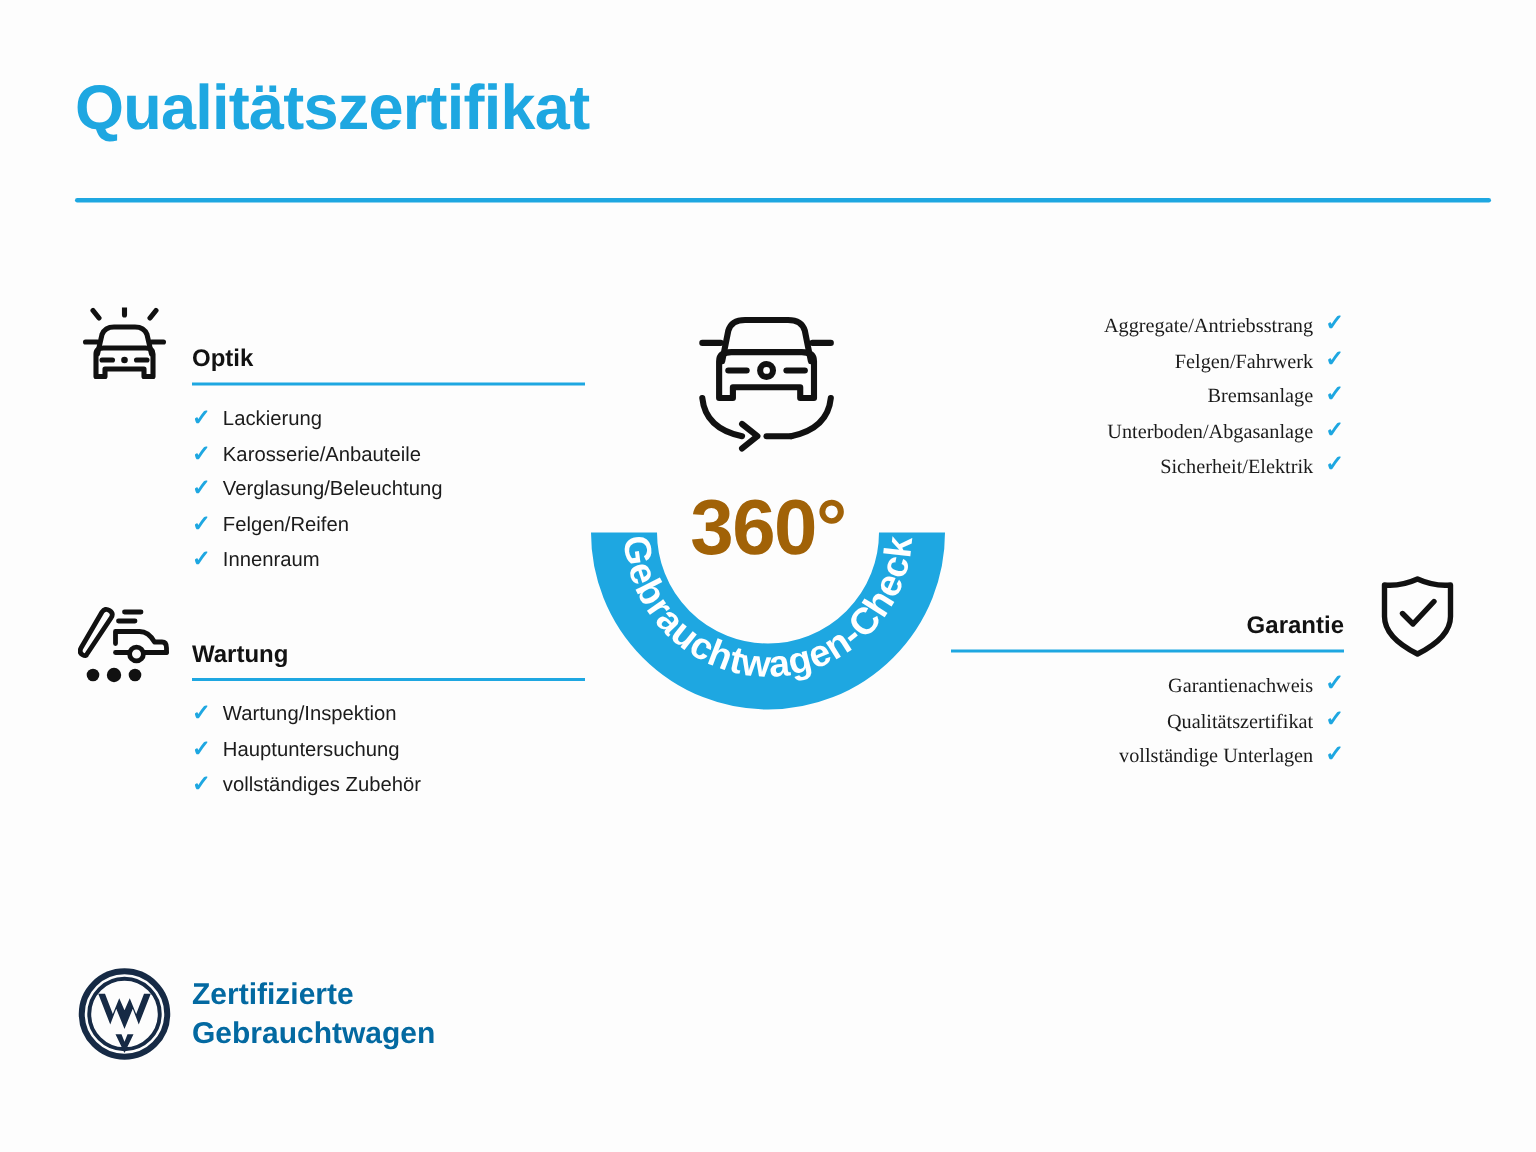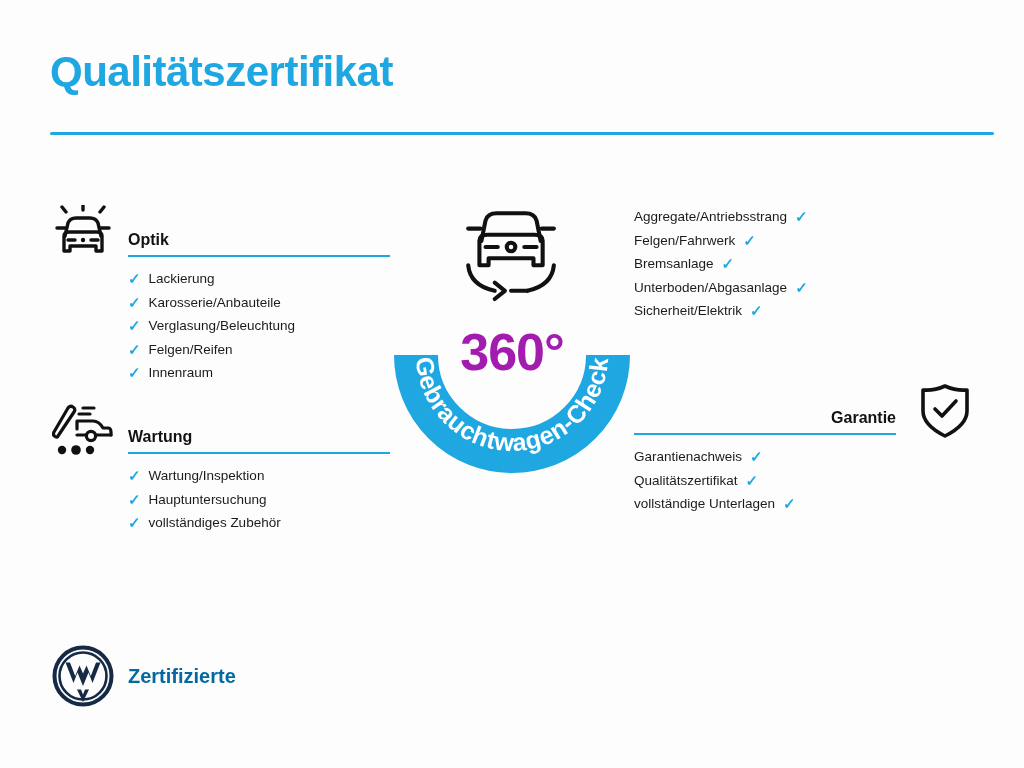--- a/index.html
+++ b/index.html
@@ -56,39 +56,39 @@
 
   
   ul.check-list{list-style:none;margin:0;padding:0;}
   ul.check-list li{
     font-size:13.5px;color:#1b1b1b;
     line-height:23.5px;
     white-space:nowrap;
     display:flex;align-items:center;
   }
   .left ul.check-list li{justify-content:flex-start;padding-left:78px;}
-  .right ul.check-list li{padding-right:78px;}
+  .right ul.check-list li{justify-content:flex-end;padding-right:78px;font-family:Liberation Serif, serif;}
   .chk{
     color:#1ea7e1;font-size:15px;font-weight:bold;line-height:1;
     display:inline-block;
   }
   .left .chk{margin-right:8px;}
   .right .chk{margin-left:8px;order:2;}
   .left .item-txt{order:2;}
   .right .item-txt{order:1;}
 
   
   .badge{
     position:absolute;left:372px;top:192px;width:280px;height:300px;
   }
   .badge svg{width:100%;height:100%;display:block;overflow:visible;}
   .badge-center{
     position:absolute;left:0;right:0;top:130px;
     text-align:center;
-    font-size:52px;font-weight:bold;color:#a21caf;
+    font-size:52px;font-weight:bold;color:#a16207;
     letter-spacing:-1px;
   }
 
   
   .vw-block{position:absolute;left:52px;top:645px;display:flex;align-items:center;}
   .vw-mark{width:62px;height:62px;}
   .vw-mark svg{width:100%;height:100%;display:block;}
   .vw-text{margin-left:14px;color:#0369a1;font-weight:bold;font-size:20px;line-height:26px;}
   .vw-text div{white-space:nowrap;}
 </style>
@@ -273,16 +273,17 @@
       <svg viewBox="0 0 62 62">
         <circle cx="31" cy="31" r="28.5" fill="none" stroke="#162a45" stroke-width="4"></circle>
         <circle cx="31" cy="31" r="23.5" fill="none" stroke="#162a45" stroke-width="2.6"></circle>
         <path d="M13.5 17.5 L21.5 38 L25.5 27.5 L31 41 L36.5 27.5 L40.5 38 L48.5 17.5
                  L44 17.5 L38.8 31 L34.5 20.5 L31 28.5 L27.5 20.5 L23.2 31 L18 17.5 Z" fill="#162a45"></path>
         <path d="M25 44.5 L31 57 L37 44.5 L33 44.5 L31 49.5 L29 44.5 Z" fill="#162a45"></path>
       </svg>
     </div>
     <div class="vw-text">
       <div>Zertifizierte</div>
+      <div>Gebrauchtwagen</div>
     </div>
   </div>
 
 </div>
 
 </body></html>

